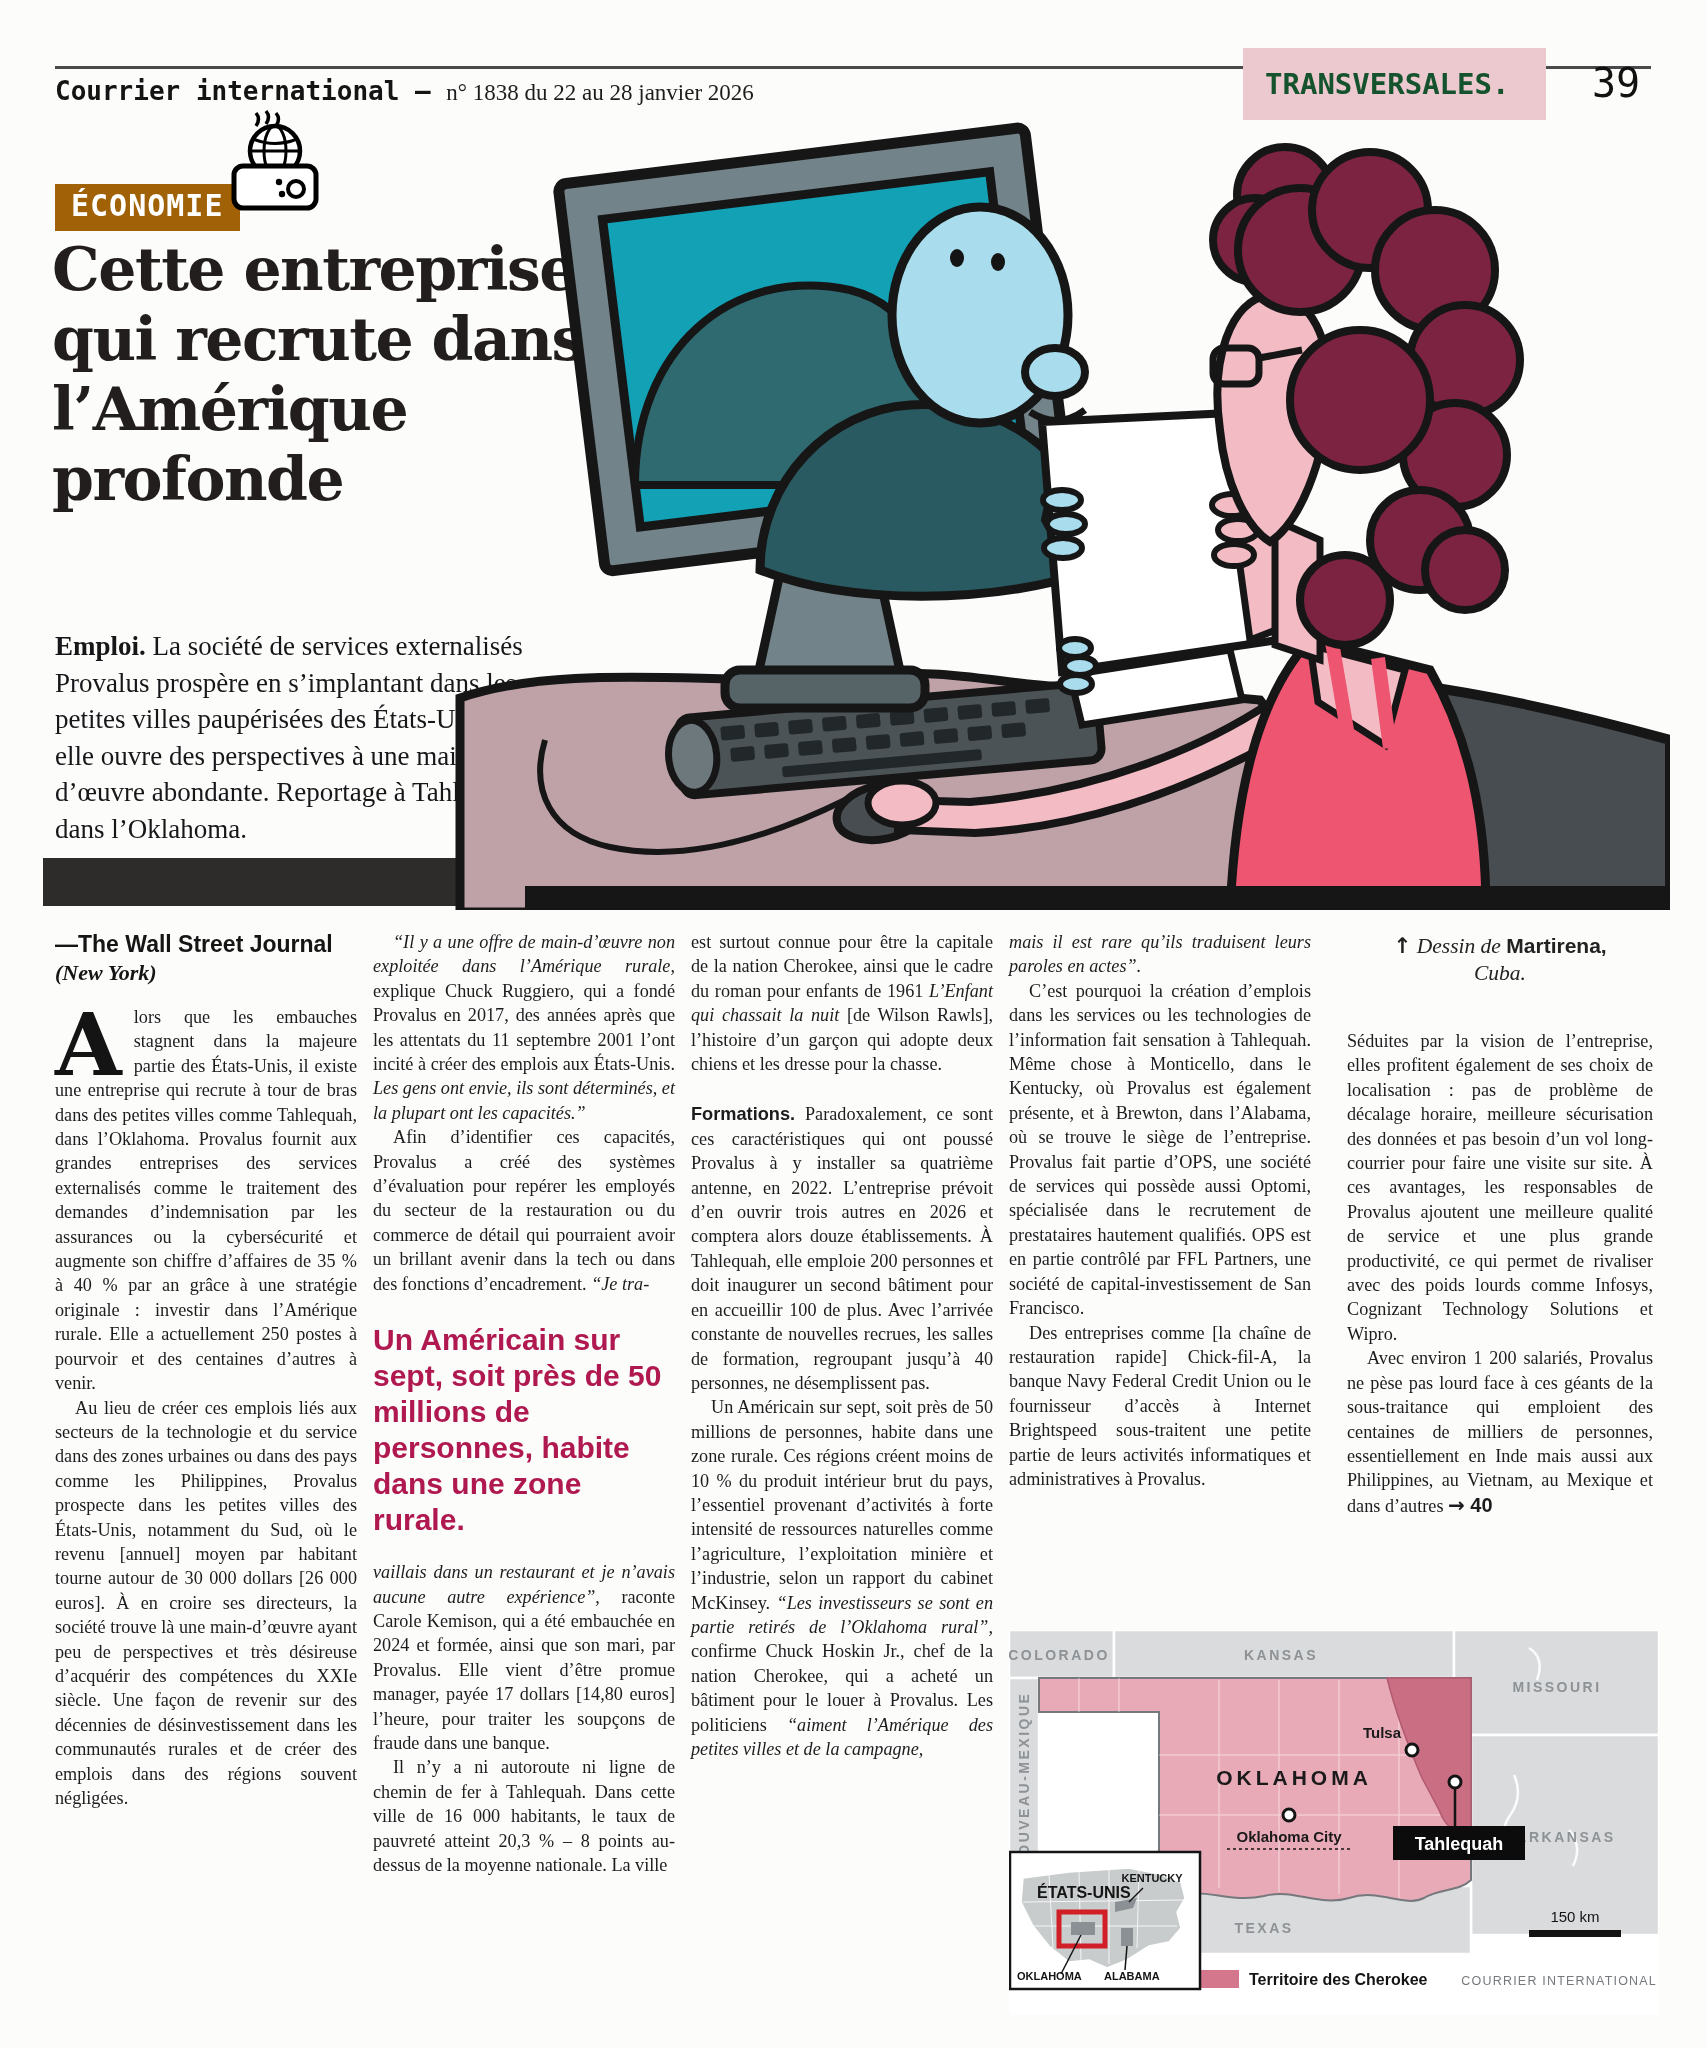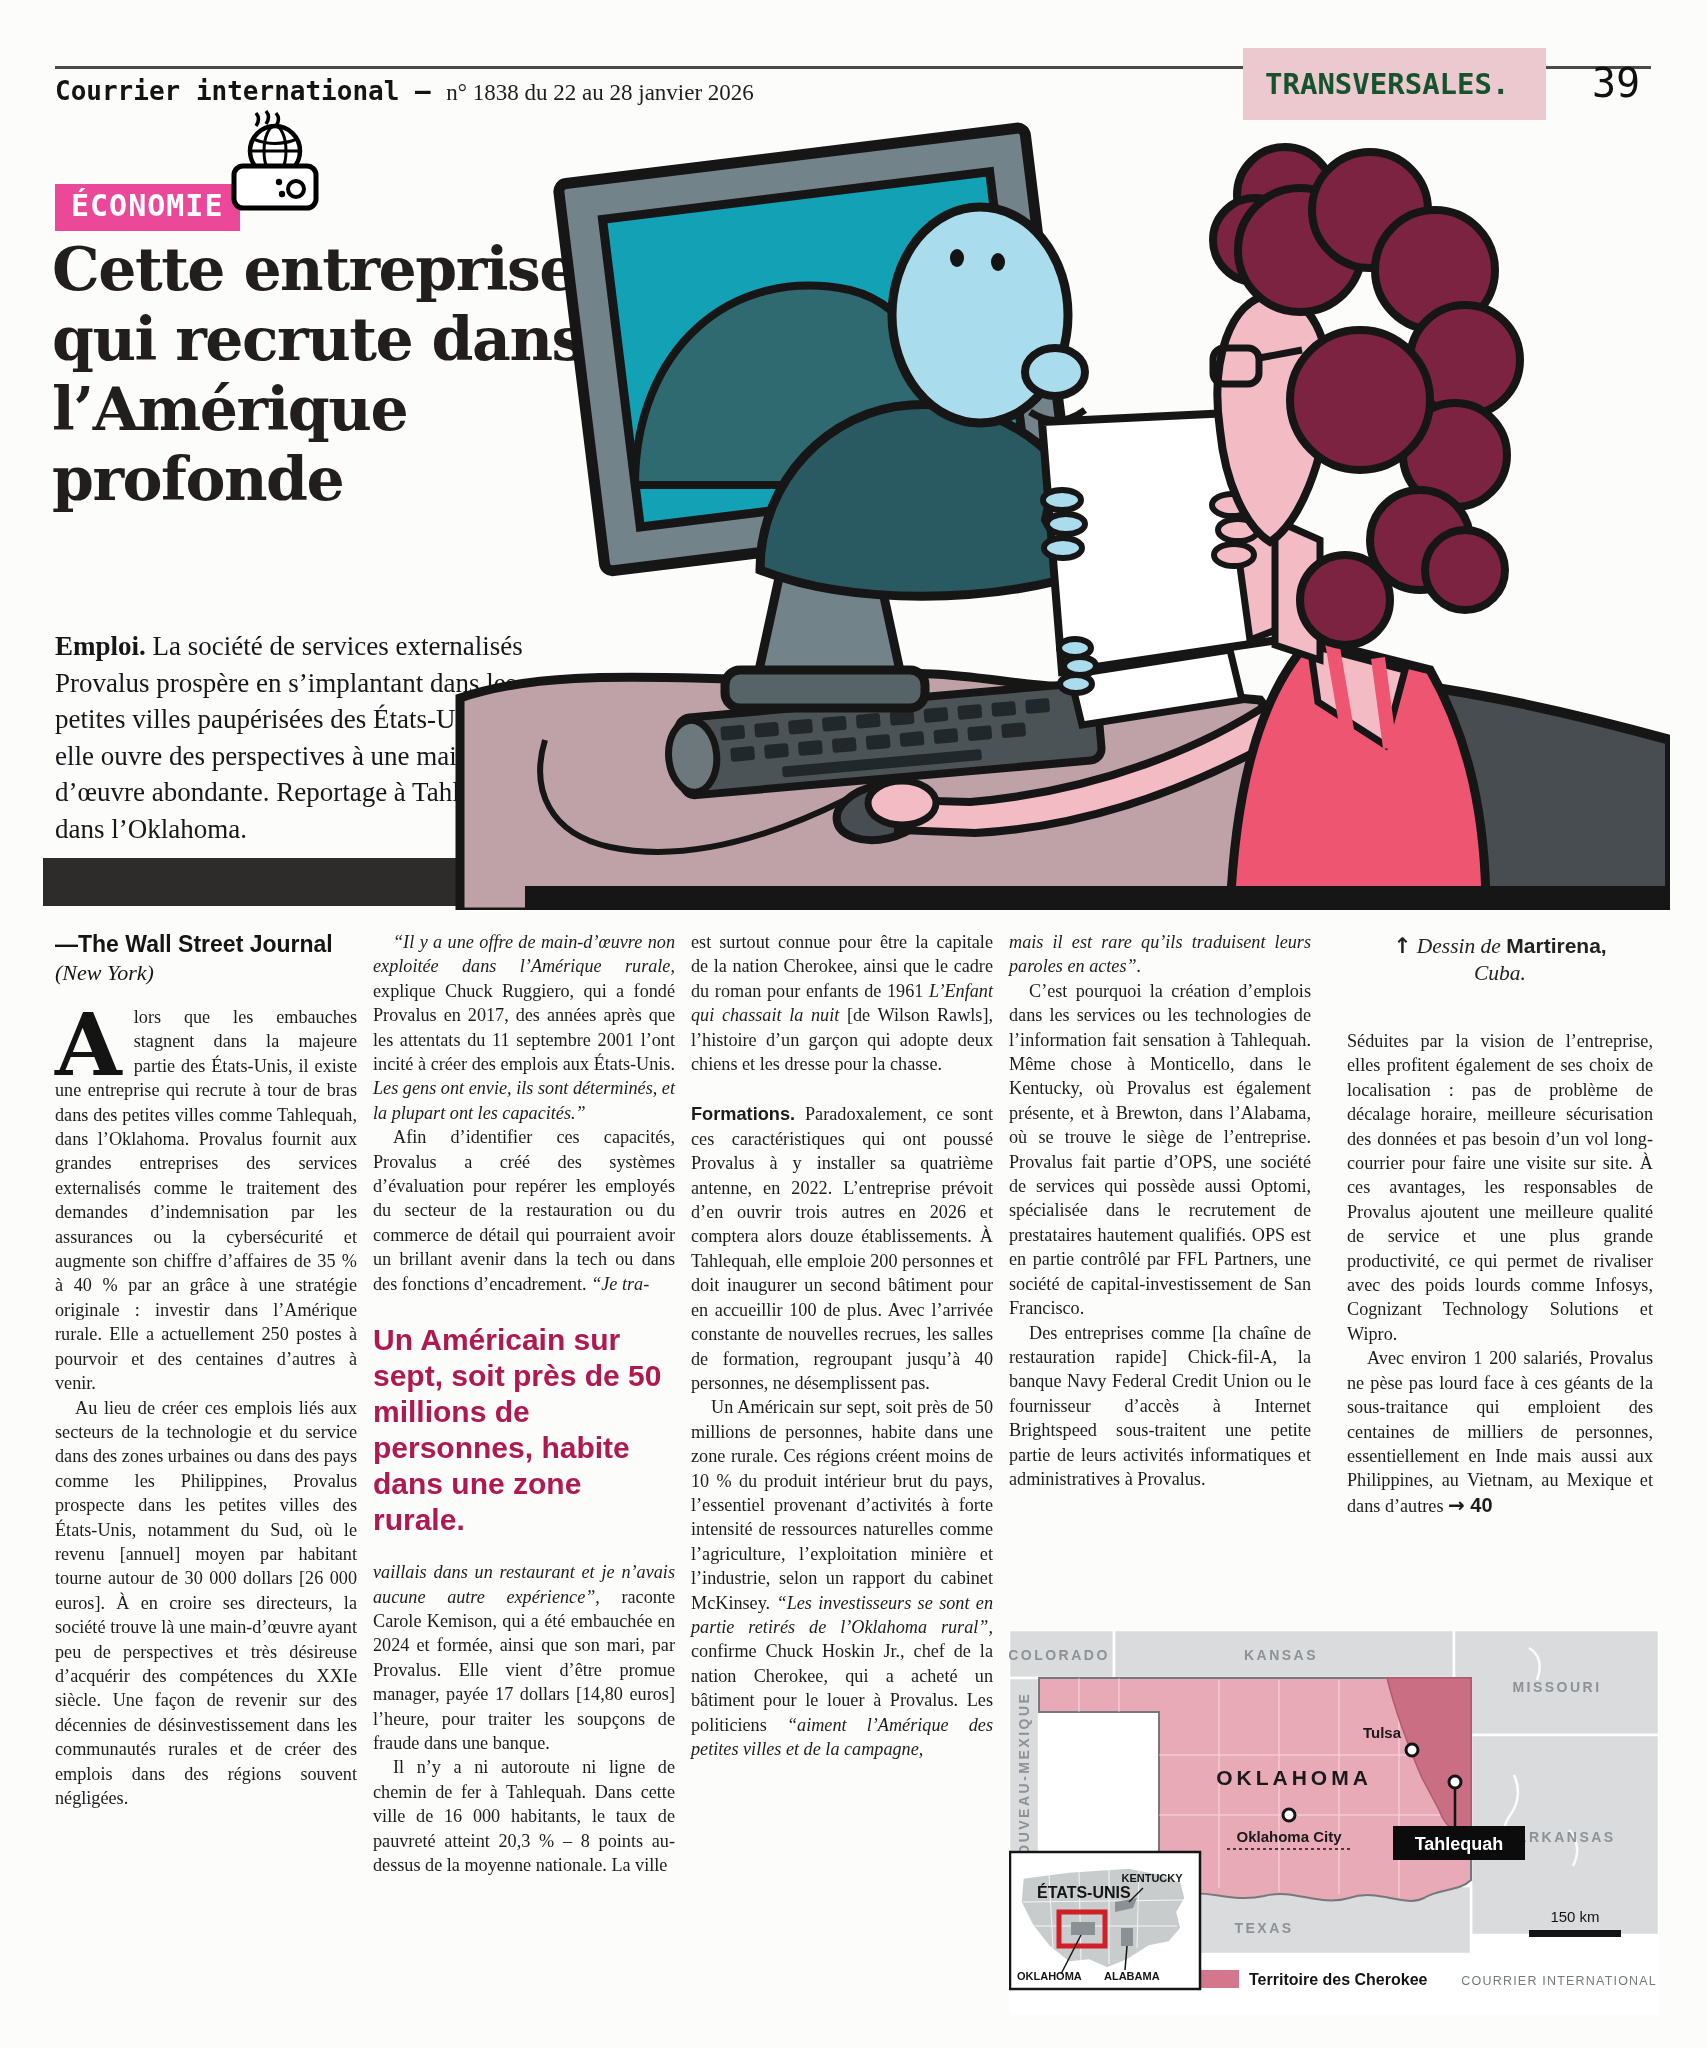--- a/index.html
+++ b/index.html
@@ -9,21 +9,21 @@
   .header-rule{position:absolute;left:55px;top:66px;width:1596px;height:3px;background:#4a4a4a;}
   .masthead{position:absolute;left:55px;top:76px;font-family:"DejaVu Sans Mono",monospace;
             font-weight:bold;font-size:26px;color:#141414;white-space:nowrap;}
   .masthead .issue{font-family:"Liberation Serif",serif;font-weight:normal;font-size:23px;color:#1d1d1d;}
   .section-box{position:absolute;left:1243px;top:48px;width:303px;height:72px;background:#ecc9cf;
                display:flex;align-items:center;box-sizing:border-box;padding-left:22px;
                font-family:"DejaVu Sans Mono",monospace;font-weight:bold;font-size:29px;color:#14532d;}
   .page-num{position:absolute;left:1592px;top:60px;font-family:"DejaVu Sans Mono",monospace;
             font-weight:normal;font-size:40px;color:#111;}
   
-  .kicker{position:absolute;left:55px;top:184px;background:#ec4899;color:#fff;
+  .kicker{position:absolute;left:55px;top:184px;background:#a16207;color:#fff;
           font-family:"DejaVu Sans Mono",monospace;font-weight:bold;font-size:30px;
           padding:4px 16px 8px;letter-spacing:1px;}
   .toaster{position:absolute;left:226px;top:106px;}
   
   .headline{position:absolute;left:52px;top:234px;width:560px;font-family:"DejaVu Serif",serif;
             font-weight:bold;font-size:60px;line-height:70px;letter-spacing:-1.5px;color:#221e1d;}
   .standfirst{position:absolute;left:55px;top:628px;width:505px;font-size:27px;line-height:36.5px;color:#17171a;}
   .standfirst b{font-weight:bold;}
   .black-band{position:absolute;left:43px;top:858px;width:482px;height:48px;background:#2d2c2a;}
   .illus{position:absolute;left:430px;top:100px;width:1240px;height:810px;}
@@ -31,21 +31,21 @@
   .col{position:absolute;top:930px;width:302px;font-size:18.2px;line-height:24.4px;
        text-align:justify;color:#1c1c1e;}
   #col1{left:55px}#col2{left:373px}#col3{left:691px}#col4{left:1009px}#col5{left:1347px;width:306px}
   .para{margin:0;}
   .para.indent{text-indent:20px;}
   .para.gap{margin-top:26px;}
   .it{font-style:italic;}
   .lead-bold{font-family:"Liberation Sans",sans-serif;font-weight:bold;}
   .byline{font-family:"Liberation Sans",sans-serif;font-weight:bold;font-size:23px;line-height:28px;
           color:#151515;text-align:left;margin:0 0 18px 0;}
-  .byline .loc{font-family:"Liberation Serif",serif;font-weight:normal;font-style:italic;font-size:22px;}
+  .byline .loc{font-family:"Liberation Serif",serif;font-weight:bold;font-style:italic;font-size:22px;}
   .dropcap{float:left;font-family:"DejaVu Serif",serif;font-weight:bold;font-size:86px;line-height:64px;
            padding-top:8px;margin:0 12px 0 0;color:#141414;}
   .pullquote{font-family:"Liberation Sans",sans-serif;font-weight:bold;font-size:30px;line-height:36px;
              color:#b01950;text-align:left;margin:26px 0 22px 0;}
   .credit{font-size:21.5px;line-height:27px;text-align:center;margin:2px 0 42px 0;font-style:italic;color:#222;}
   .credit .auth{font-family:"Liberation Sans",sans-serif;font-style:normal;font-weight:bold;font-size:21px;}
   .credit .arrow{font-family:"DejaVu Sans",sans-serif;font-style:normal;font-weight:bold;}
   .cont{font-family:"Liberation Sans",sans-serif;font-weight:bold;font-size:20px;white-space:nowrap;}
   .cont .arr{font-family:"DejaVu Sans",sans-serif;}
   

